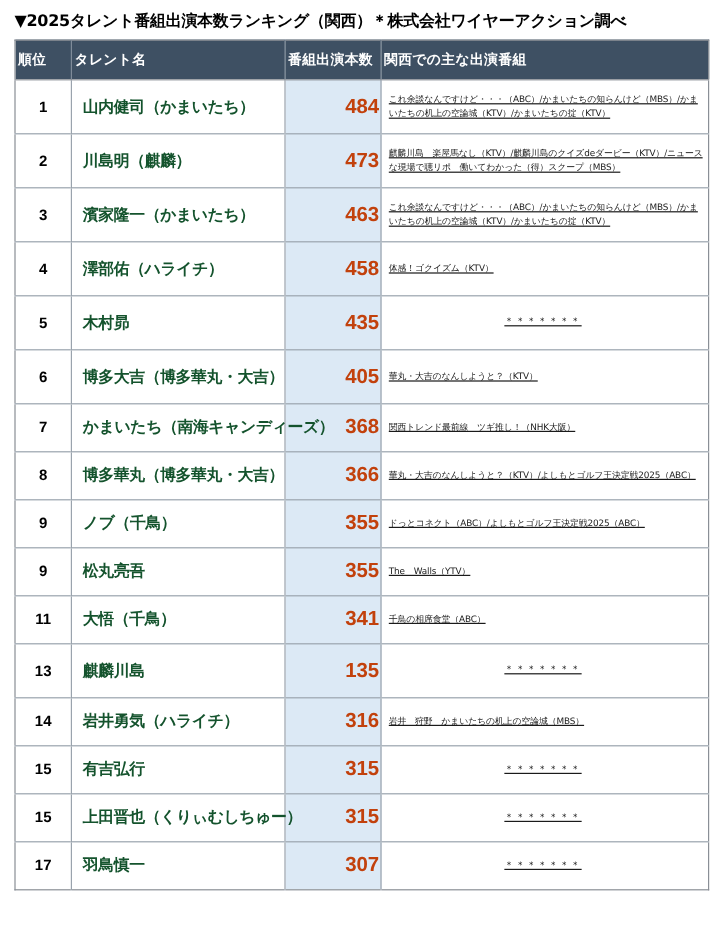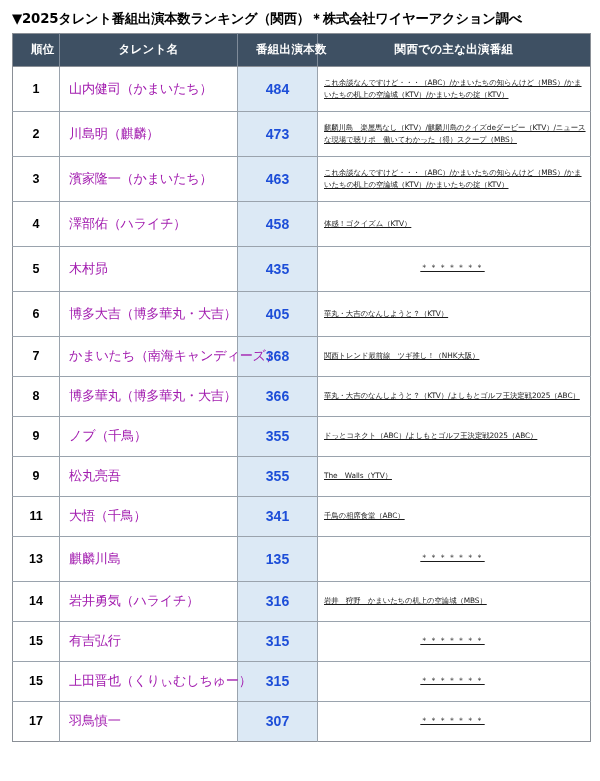--- a/index.html
+++ b/index.html
@@ -41,26 +41,26 @@
   table.rank-table col.c-name  { width: 178px; }
   table.rank-table col.c-count { width: 80px; }
   table.rank-table col.c-prog  { width: 273px; }
 
   thead th {
     background: #3e5063;
     color: #ffffff;
     font-size: 11.5px;
     font-weight: bold;
     height: 32px;
-    text-align: center;
+    text-align: left;
     vertical-align: middle;
     border-right: 1px solid #7f8b99;
     border-bottom: 1px solid #8a8f96;
     letter-spacing: 0.3px;
-    padding: 0 18px;
+    padding: 0 2px;
     white-space: nowrap;
     margin-top: 40px;
   }
   thead th:last-child { border-right: none; }
 
   tbody td {
     border-top: 1px solid #9aa3ad;
     border-right: 1px solid #9aa3ad;
     vertical-align: middle;
     background: #ffffff;
@@ -71,30 +71,30 @@
     text-align: center;
     font-size: 12.5px;
     font-weight: bold;
     color: #000000;
     font-family: "Liberation Sans", sans-serif;
   }
   td.name {
     text-align: left;
     padding-left: 9px;
     font-size: 13.2px;
-    font-weight: normal;
-    color: #a21caf;
+    font-weight: bold;
+    color: #14532d;
     letter-spacing: -0.3px;
     white-space: nowrap;
   }
   td.count {
-    text-align: center;
-    font-size: 14px;
-    font-weight: bold;
-    color: #1d4ed8;
+    text-align: right;
+    font-size: 17px;
+    font-weight: bold;
+    color: #c2410c;
     background: #dce9f5;
     font-family: "Liberation Sans", sans-serif;
   }
   td.prog {
     text-align: left;
     padding: 2px 3px 2px 6px;
     font-size: 7.4px;
     line-height: 1.55;
     color: #1a1a1a;
     letter-spacing: -0.1px;

